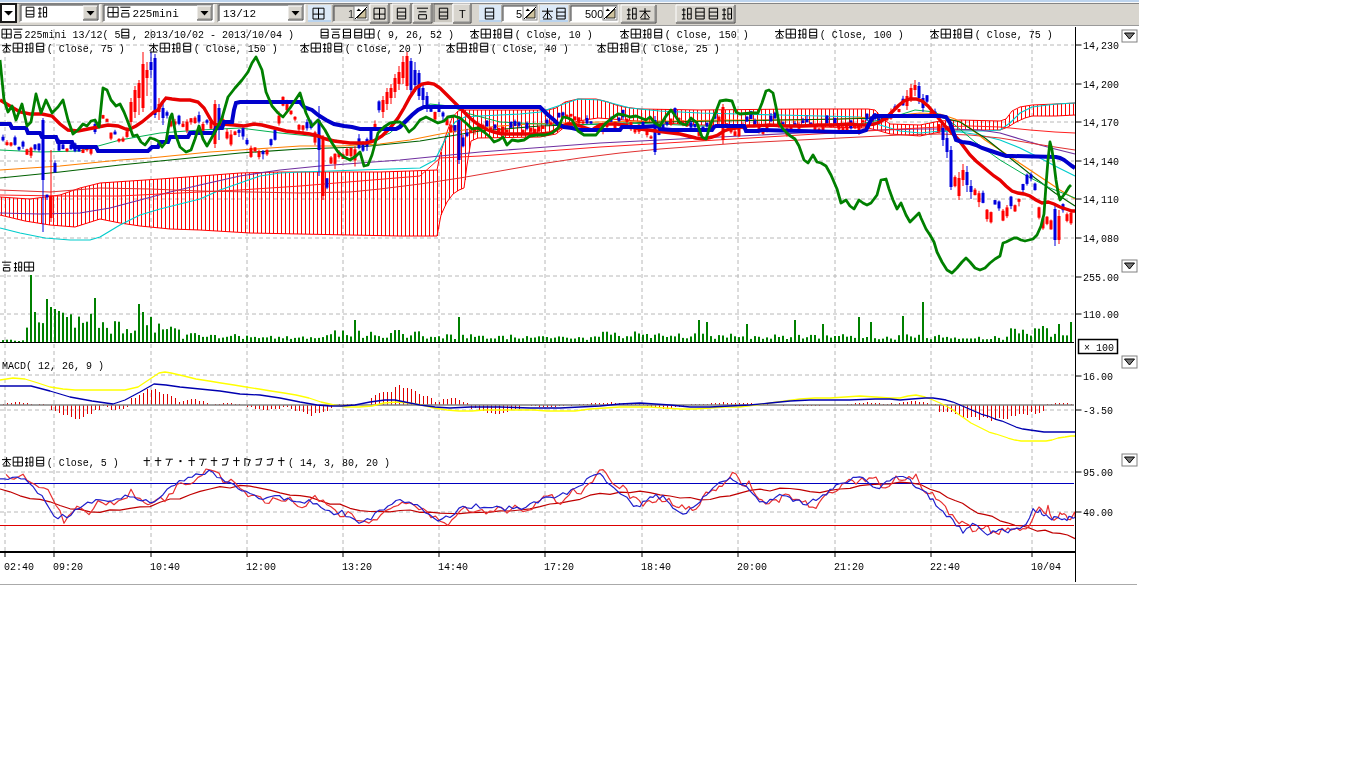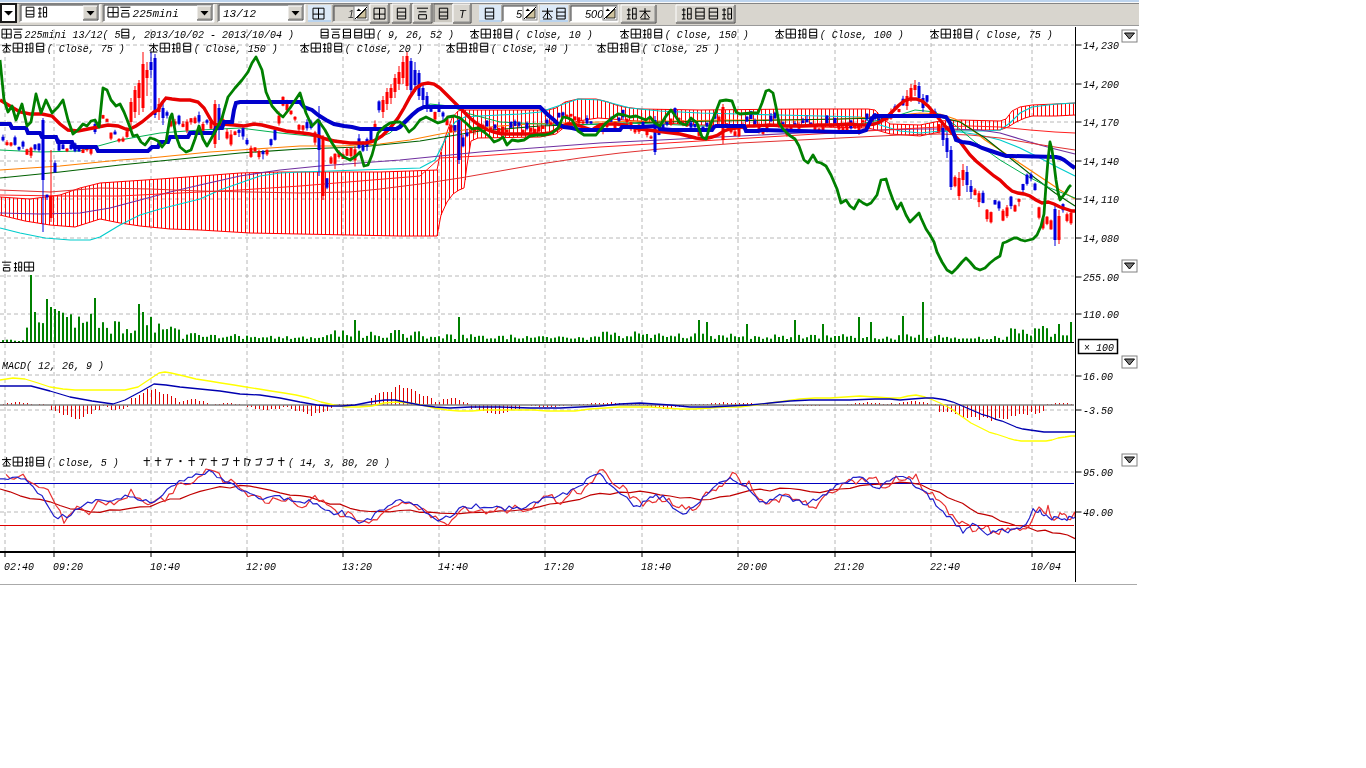--- a/index.html
+++ b/index.html
@@ -1,15 +1,15 @@
 <!DOCTYPE html>
 <html><head><meta charset="utf-8"><title>chart</title>
 <style>
 html,body{margin:0;padding:0;width:1366px;height:768px;background:#fff;overflow:hidden;font-family:"Liberation Sans",sans-serif;}
-#wrap{position:relative;width:1366px;height:768px;font-style:italic;}
+#wrap{position:relative;width:1366px;height:768px;}
 </style></head>
 <body>
 <div id="wrap">
 <svg width="1366" height="28" viewBox="0 0 1366 28" style="position:absolute;left:0;top:0">
       <rect x="0" y="0" width="1366" height="768" fill="#ffffff"></rect>
       <rect x="0" y="0" width="1139" height="2" fill="#bdd4ee"></rect>
       <rect x="0" y="2" width="1139" height="1" fill="#f8f8f8"></rect>
       <rect x="0" y="3" width="1139" height="1" fill="#848484"></rect>
       <rect x="0" y="4" width="1139" height="21" fill="#d8d5ce"></rect>
       <rect x="0" y="25" width="1139" height="1" fill="#9a9a9a"></rect>

